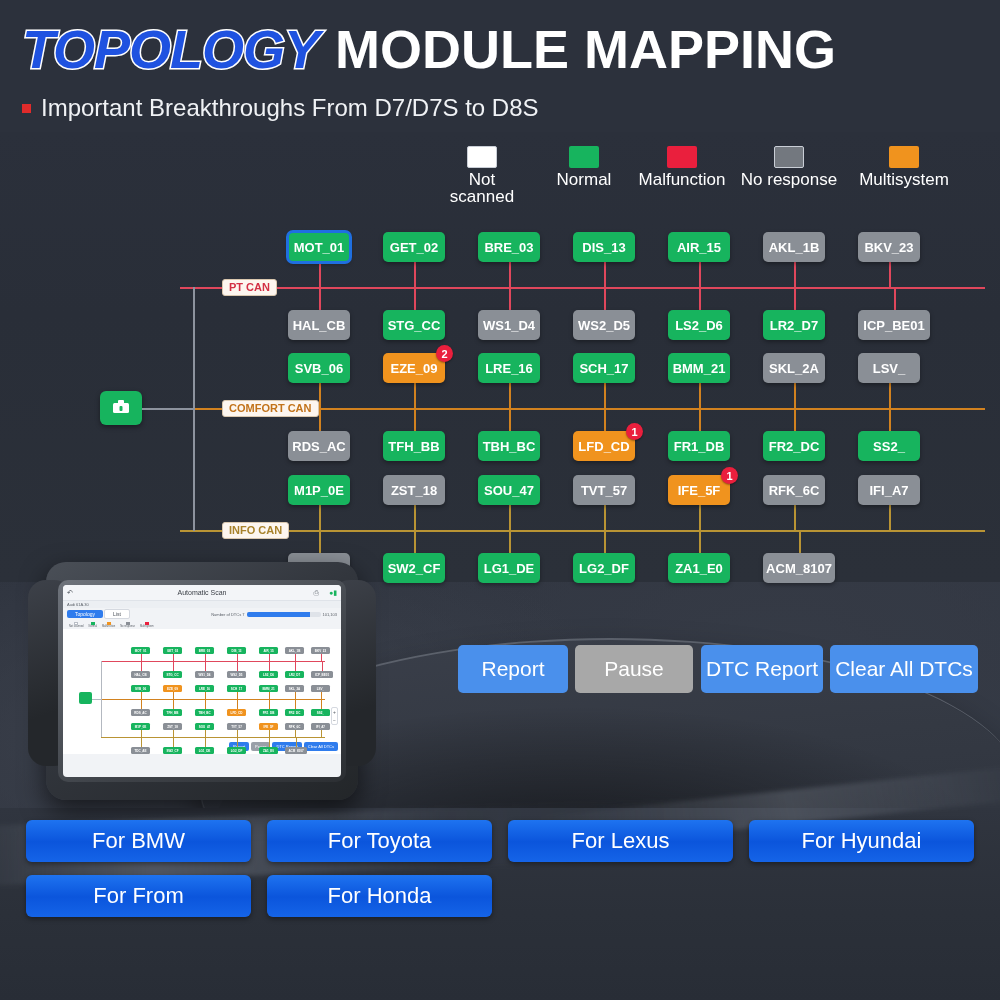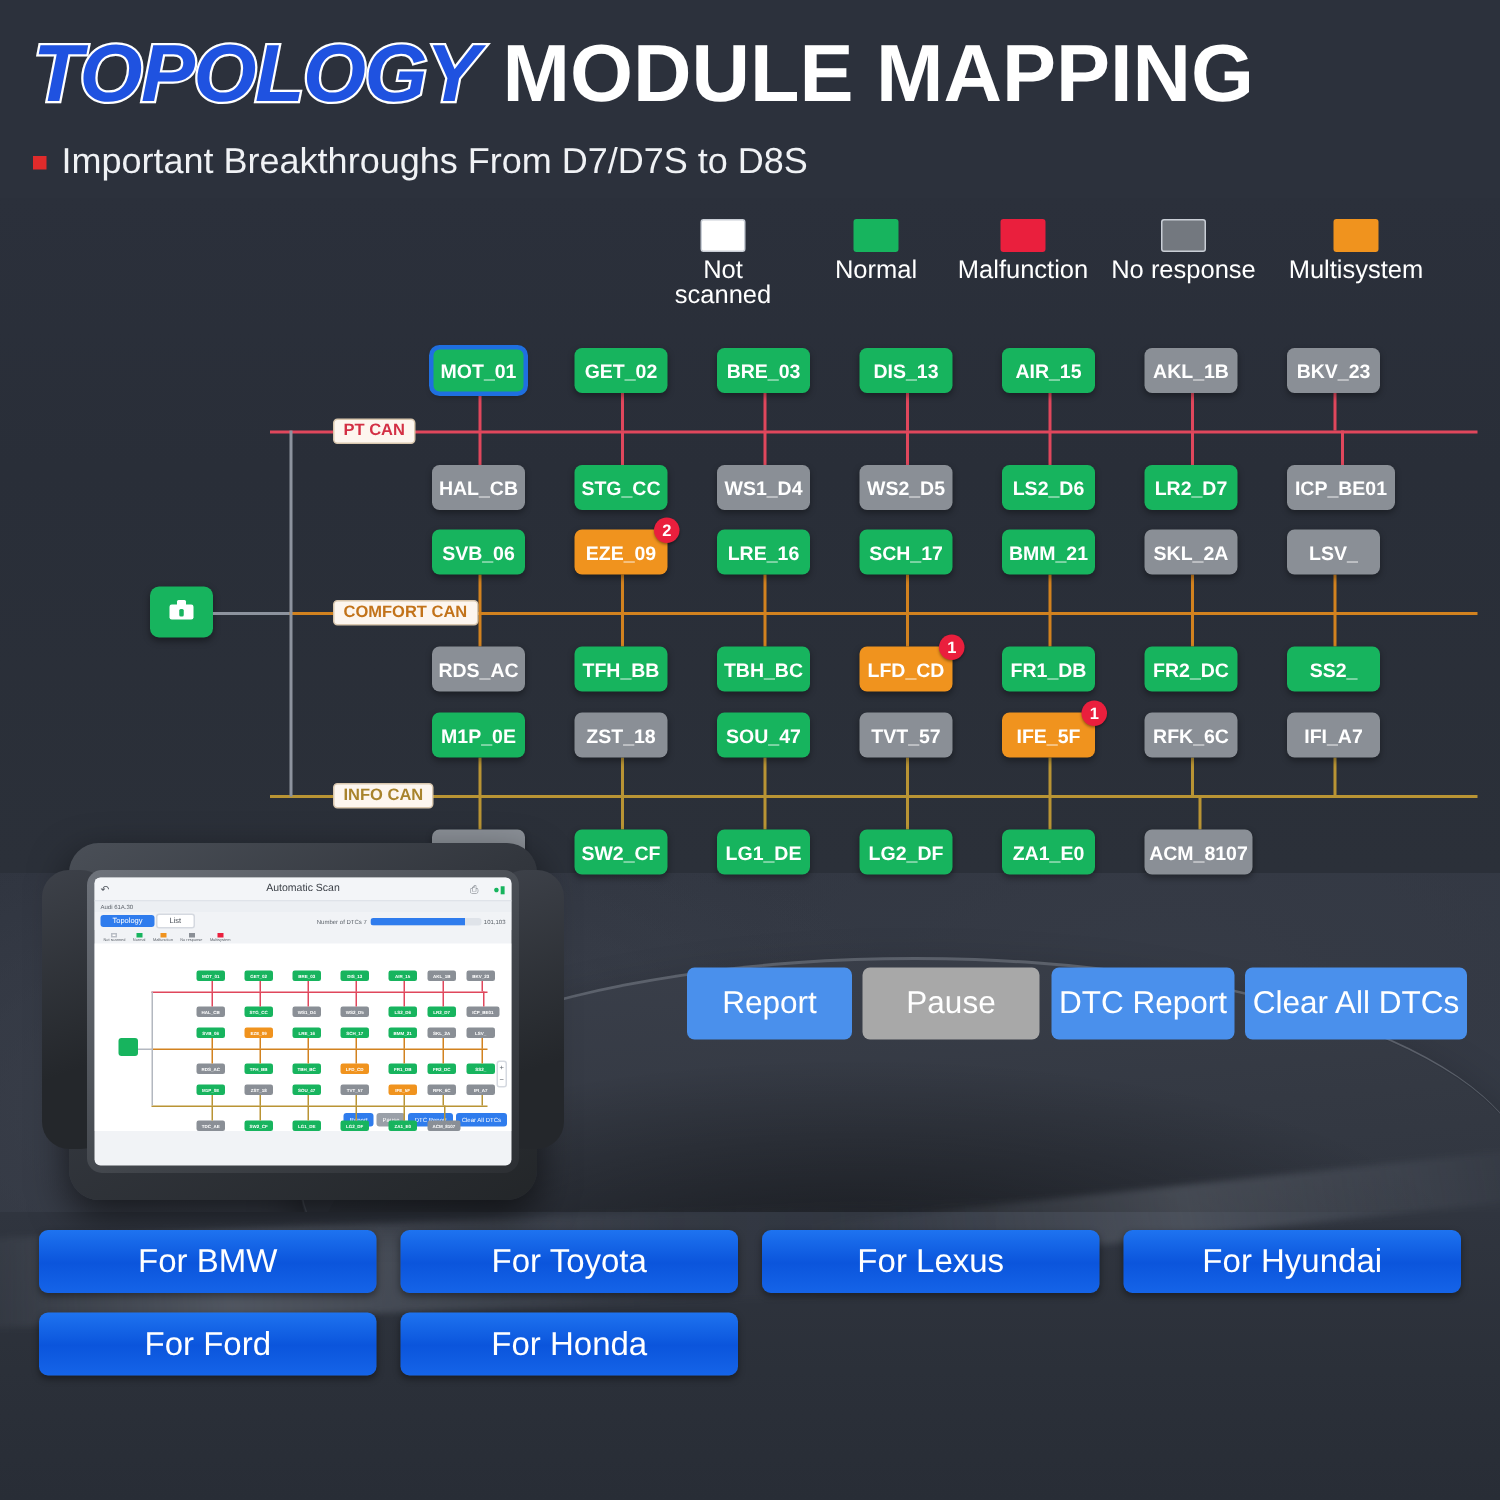--- a/index.html
+++ b/index.html
@@ -524,15 +524,15 @@
     <div class="act gray" style="left: 117px; width: 118px;">Pause</div>
     <div class="act blue" style="left: 243px; width: 122px;">DTC Report</div>
     <div class="act blue" style="left: 372px; width: 148px;">Clear All DTCs</div>
   </div>
 
 <div class="brands" id="brands">
     <div class="brand">For BMW</div>
     <div class="brand">For Toyota</div>
     <div class="brand">For Lexus</div>
     <div class="brand">For Hyundai</div>
-    <div class="brand">For Ford</div>
+    <div class="brand">For From</div>
     <div class="brand">For Honda</div>
   </div>
 
 </body></html>

